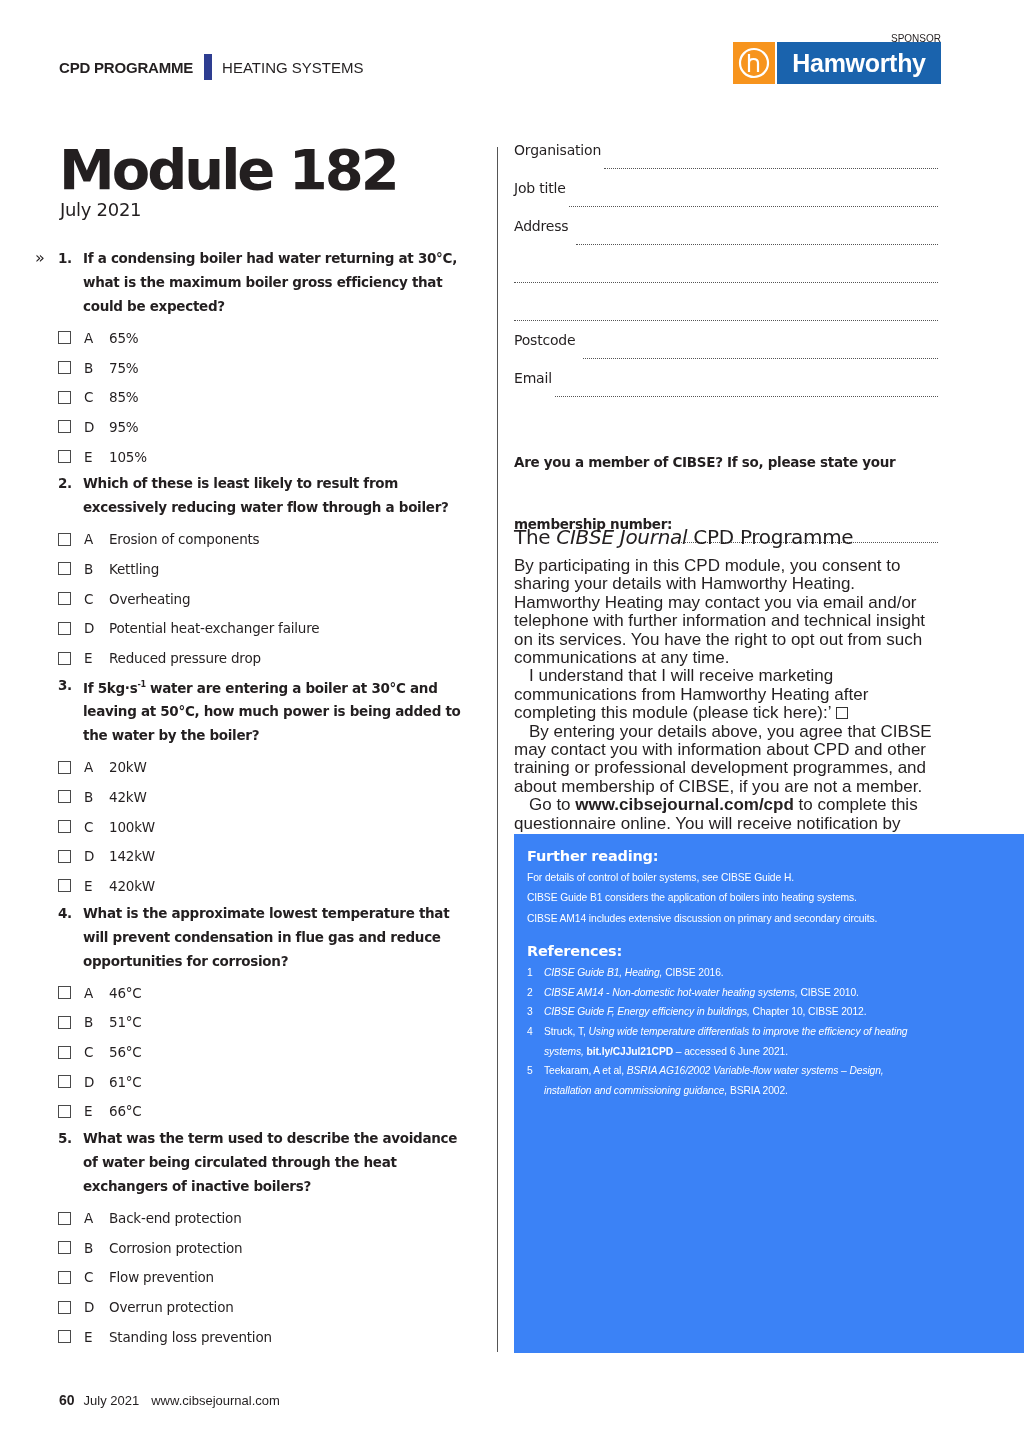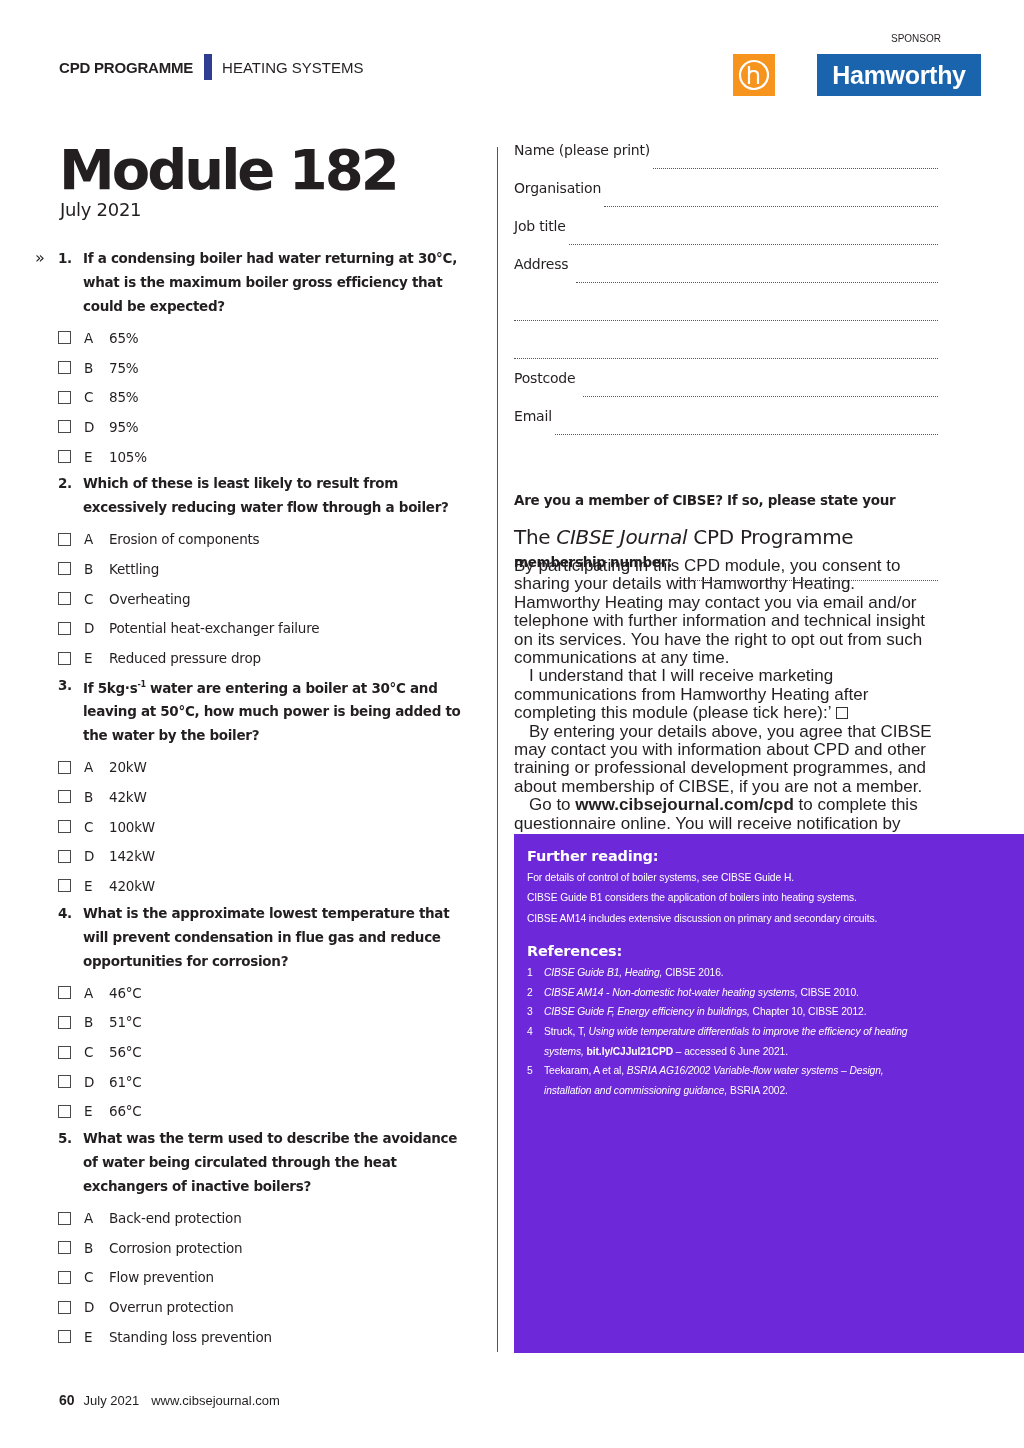--- a/index.html
+++ b/index.html
@@ -6,21 +6,21 @@
   body { width: 1024px; height: 1448px; position: relative; overflow: hidden;
          font-family: "DejaVu Sans", sans-serif; color: #231f20; }
   .abs { position: absolute; }
 
   
   .hdr-left { left: 59px; top: 56px; display: flex; align-items: center; height: 22px; }
   .hdr-prog { font-family: "Liberation Sans", sans-serif; font-weight: bold; font-size: 15px; letter-spacing: -0.2px; color: #231f20; }
   .hdr-bar { width: 8px; height: 26px; background: #2e3d91; margin: 0 10px 0 11px; }
   .hdr-topic { font-family: "Liberation Sans", sans-serif; font-size: 15px; color: #231f20; }
   .sponsor-label { right: 83px; top: 33px; font-family: "Liberation Sans", sans-serif; font-size: 10px; color: #231f20; }
-  .logo { left: 733px; top: 54px; height: 34px; display: flex; gap: 40px; }
+  .logo { left: 733px; top: 42px; height: 34px; display: flex; }
   .logo-mark { width: 42px; height: 42px; background: #f7941d; display: flex; align-items: center; justify-content: center; }
   .logo-word { width: 164px; height: 42px; background: #1a63ad; margin-left: 2px; color: #fff;
                font-family: "Liberation Sans", sans-serif; font-weight: bold; font-size: 25px;
                display: flex; align-items: center; justify-content: center; letter-spacing: -0.3px; }
 
   
   .title { left: 59px; top: 135px; font-family: "DejaVu Sans", sans-serif; font-size: 56px; font-weight: bold; letter-spacing: -3px; color: #231f20; line-height: 70px; }
   .subtitle { left: 60px; top: 199px; font-size: 18px; color: #231f20; letter-spacing: -0.3px; }
 
   
@@ -45,21 +45,21 @@
   .f-bold { font-weight: bold; font-size: 13.5px; letter-spacing: -0.3px; margin-top: 38px; }
   .f-q { height: 32px; display: flex; align-items: center; }
 
   .cpd-title { left: 514px; top: 525px; font-size: 20px; color: #231f20; letter-spacing: -0.3px; }
   .cpd-body { left: 514px; top: 557px; width: 424px; font-family: "Liberation Sans", sans-serif; font-size: 17px; line-height: 18.4px; color: #231f20; }
   .cpd-body p { margin: 0; }
   .cpd-body .ind { text-indent: 15px; }
   .tick-box { display: inline-block; width: 10px; height: 10px; border: 1px solid #333; vertical-align: -1px; margin-left: 5px; }
 
   
-  .panel { left: 514px; top: 834px; width: 510px; height: 519px; background: #6d28d9; color: #ffffff; }
+  .panel { left: 514px; top: 834px; width: 510px; height: 519px; background: #3b82f6; color: #ffffff; }
   .panel-inner { position: absolute; left: 13px; top: 12px; width: 400px; }
   .panel h3 { margin: 0; font-size: 14.5px; font-weight: bold; letter-spacing: -0.2px; line-height: 20px; }
   .pr-line { font-family: "Liberation Sans", sans-serif; font-size: 10.3px; line-height: 20.4px; letter-spacing: -0.1px; }
   .refs { margin-top: 2px; }
   .ref { display: flex; font-family: "Liberation Sans", sans-serif; font-size: 10.3px; line-height: 19.6px; letter-spacing: -0.1px; }
   .ref-n { width: 17px; flex: none; }
   .ref i { font-style: italic; }
   .ref b { font-weight: bold; }
 
   
@@ -260,24 +260,20 @@
           <span>Standing loss prevention</span>
         </div>
       </div>
   </div>
 </div>
 
 <div class="abs divider"></div>
 
 <div class="abs form">
   <div class="f-row">
-      <span class="lbl">Name (please print)</span>
-      <span class="dots"></span>
-    </div>
-  <div class="f-row">
       <span class="lbl">Organisation</span>
       <span class="dots"></span>
     </div>
   <div class="f-row">
       <span class="lbl">Job title</span>
       <span class="dots"></span>
     </div>
   <div class="f-row">
       <span class="lbl">Address</span>
       <span class="dots" style="margin-left:8px"></span>

